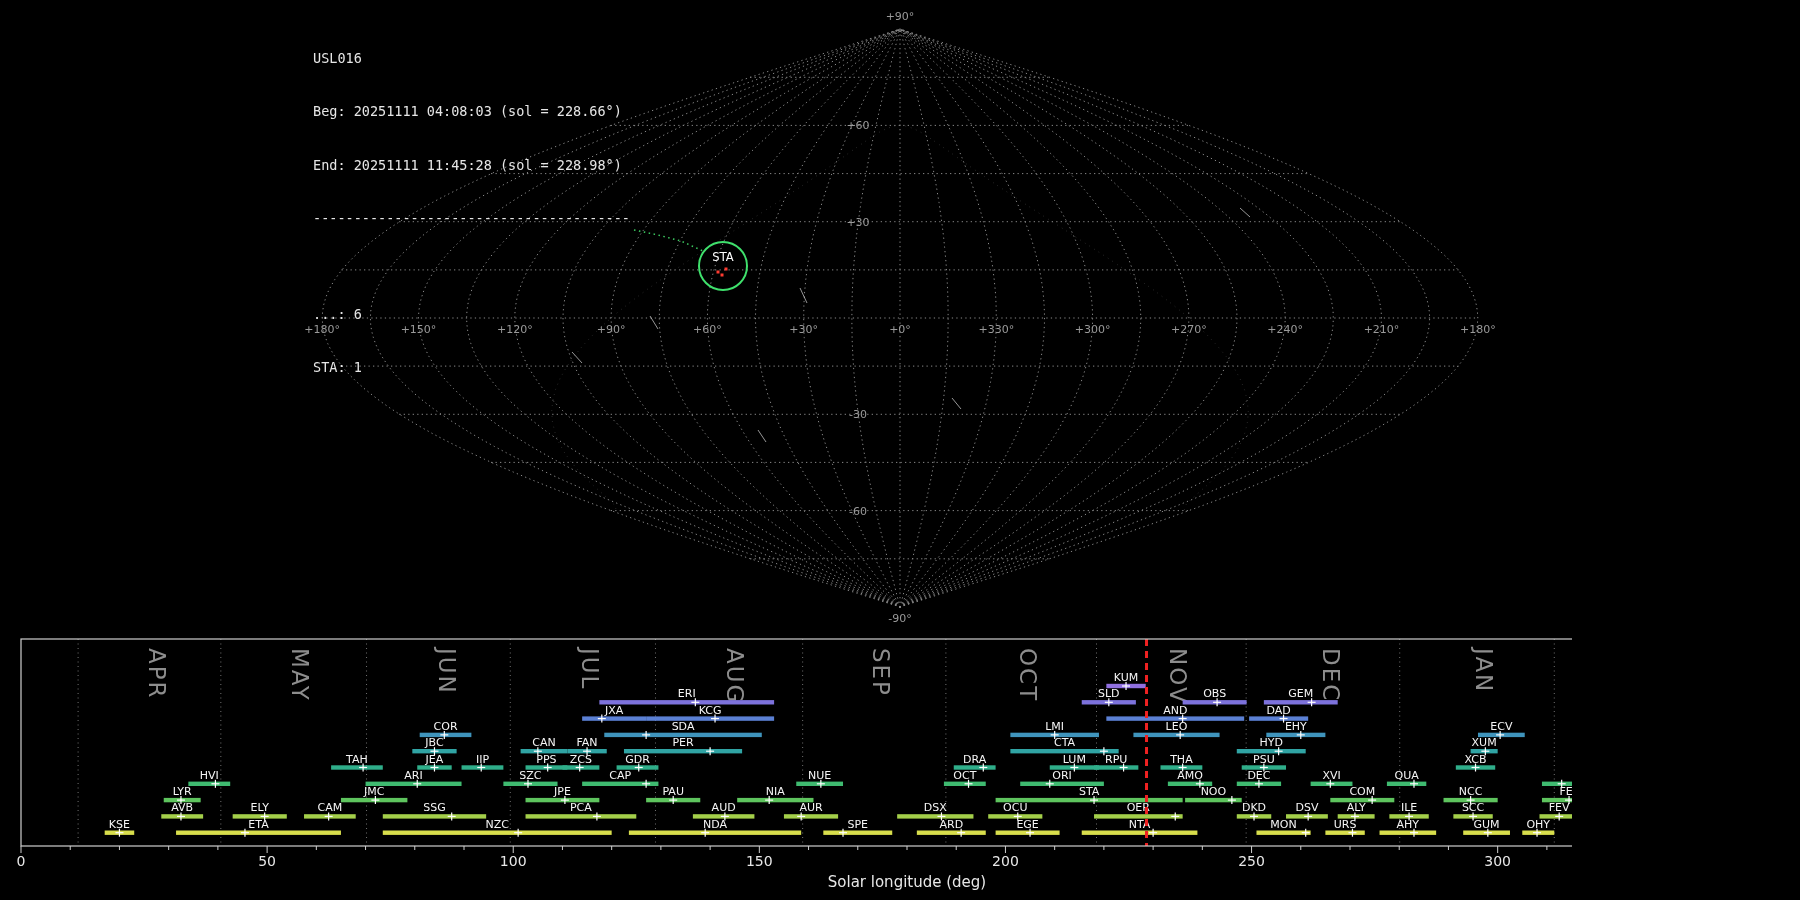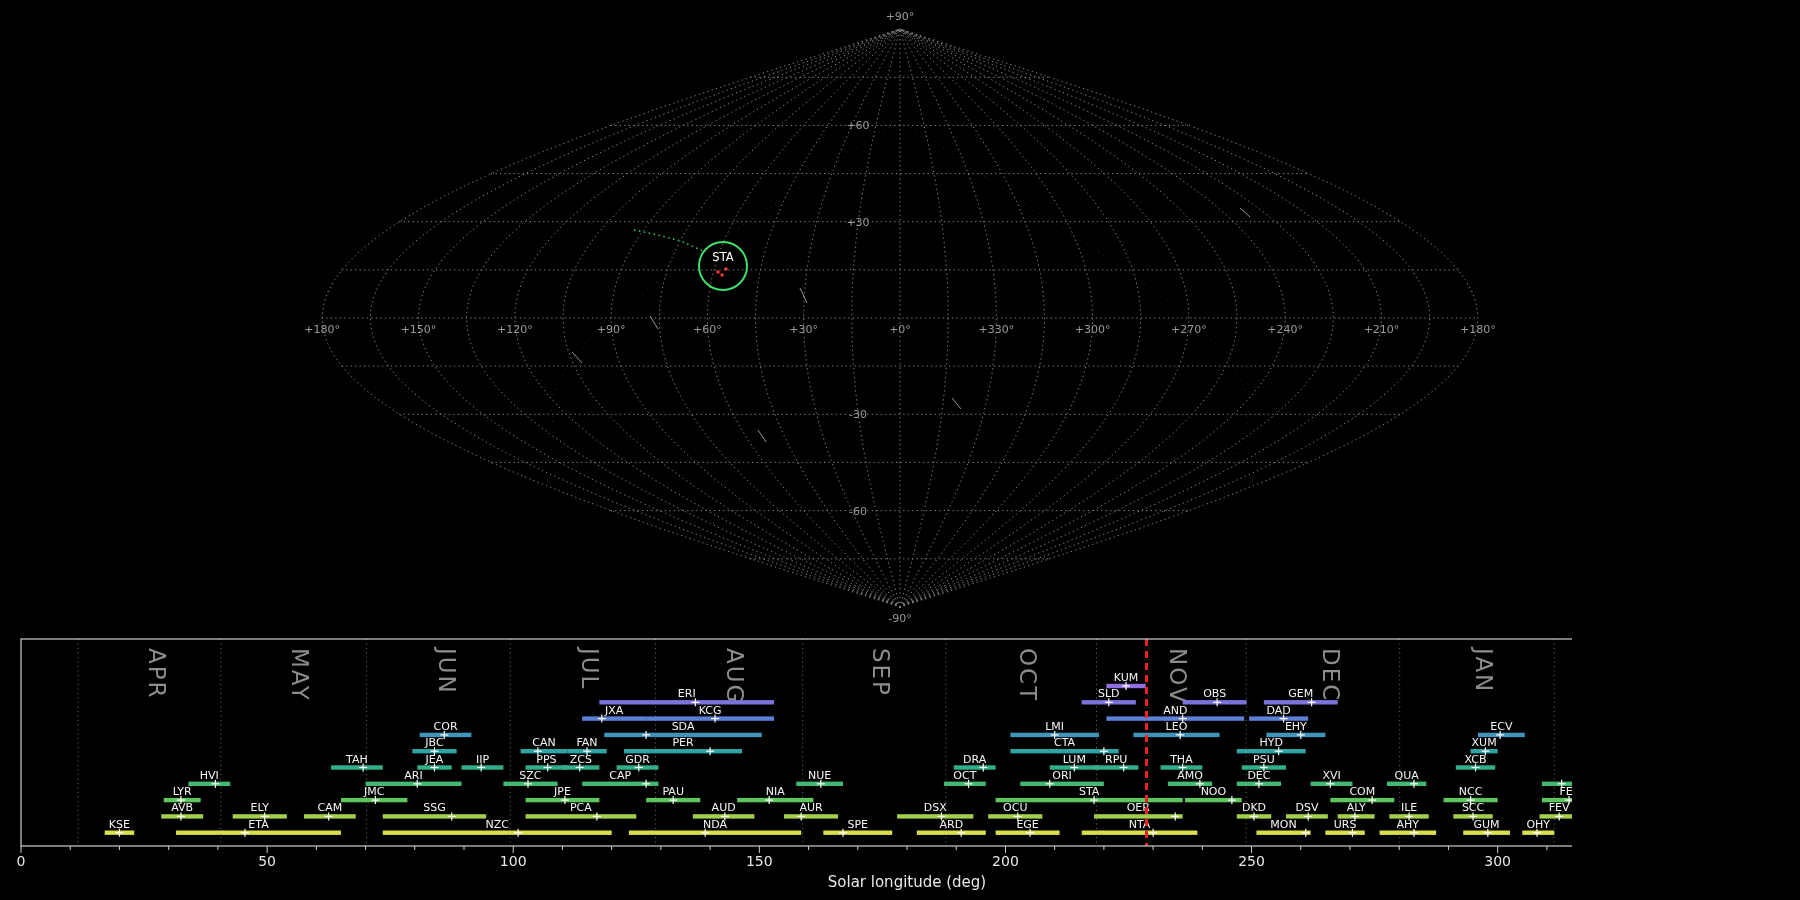--- a/index.html
+++ b/index.html
@@ -84,20 +84,29 @@
       <line x1="758" y1="430" x2="766" y2="442" stroke="#d8d8d8" stroke-width="1" opacity="0.7"></line>
       <line x1="650" y1="316" x2="658" y2="329" stroke="#d8d8d8" stroke-width="1" opacity="0.7"></line>
       <polyline points="634,230 658,235 681,241 703,251" fill="none" stroke="#3ecf63" stroke-width="1.5" stroke-dasharray="1.5 3.5"></polyline>
       <circle cx="723" cy="266" r="24" fill="none" stroke="#3fe06c" stroke-width="2"></circle>
       <rect x="716.5" y="270.5" width="3" height="3" fill="#ff3b30"></rect>
       <rect x="724.5" y="267.5" width="3" height="3" fill="#ff3b30"></rect>
       <rect x="720.5" y="273.5" width="3" height="3" fill="#ff3b30"></rect>
       <text x="723" y="261" text-anchor="middle" fill="#ffffff" font-size="11.5">STA</text>
     </svg>
 
+  <div id="info">
+    <div>USL016</div>
+    <div>Beg: 20251111 04:08:03 (sol = 228.66°)</div>
+    <div>End: 20251111 11:45:28 (sol = 228.98°)</div>
+    <div>---------------------------------------</div>
+    <div class="gap"></div>
+    <div>...: 6</div>
+    <div>STA: 1</div>
+  </div>
 
   <svg id="timeline" width="1800" height="270" viewBox="0 0 1800 270">
       <line x1="78.09777777777778" y1="9" x2="78.09777777777778" y2="216" stroke="#8f8f8f" stroke-width="1" stroke-dasharray="1 3.5" opacity="0.8"></line>
       <line x1="220.8422222222222" y1="9" x2="220.8422222222222" y2="216" stroke="#8f8f8f" stroke-width="1" stroke-dasharray="1 3.5" opacity="0.8"></line>
       <line x1="366.54" y1="9" x2="366.54" y2="216" stroke="#8f8f8f" stroke-width="1" stroke-dasharray="1 3.5" opacity="0.8"></line>
       <line x1="510.2688888888889" y1="9" x2="510.2688888888889" y2="216" stroke="#8f8f8f" stroke-width="1" stroke-dasharray="1 3.5" opacity="0.8"></line>
       <line x1="655.4744444444445" y1="9" x2="655.4744444444445" y2="216" stroke="#8f8f8f" stroke-width="1" stroke-dasharray="1 3.5" opacity="0.8"></line>
       <line x1="802.648888888889" y1="9" x2="802.648888888889" y2="216" stroke="#8f8f8f" stroke-width="1" stroke-dasharray="1 3.5" opacity="0.8"></line>
       <line x1="945.8855555555555" y1="9" x2="945.8855555555555" y2="216" stroke="#8f8f8f" stroke-width="1" stroke-dasharray="1 3.5" opacity="0.8"></line>
       <line x1="1096.5055555555555" y1="9" x2="1096.5055555555555" y2="216" stroke="#8f8f8f" stroke-width="1" stroke-dasharray="1 3.5" opacity="0.8"></line>

